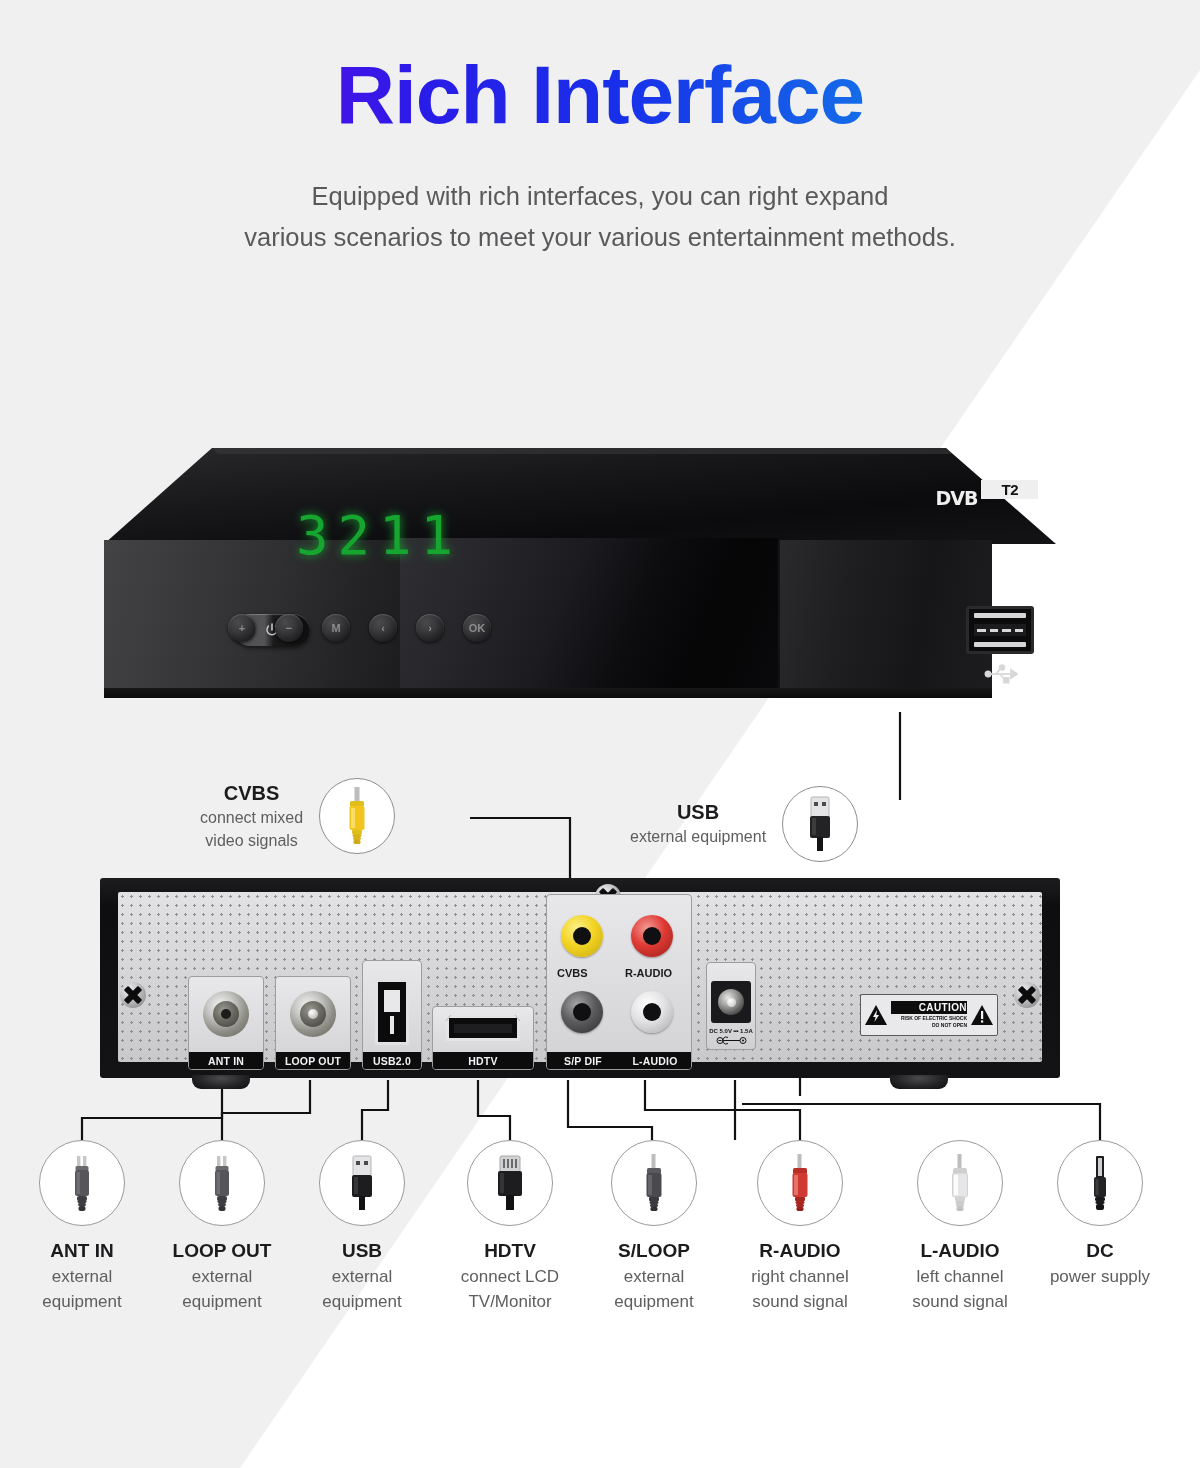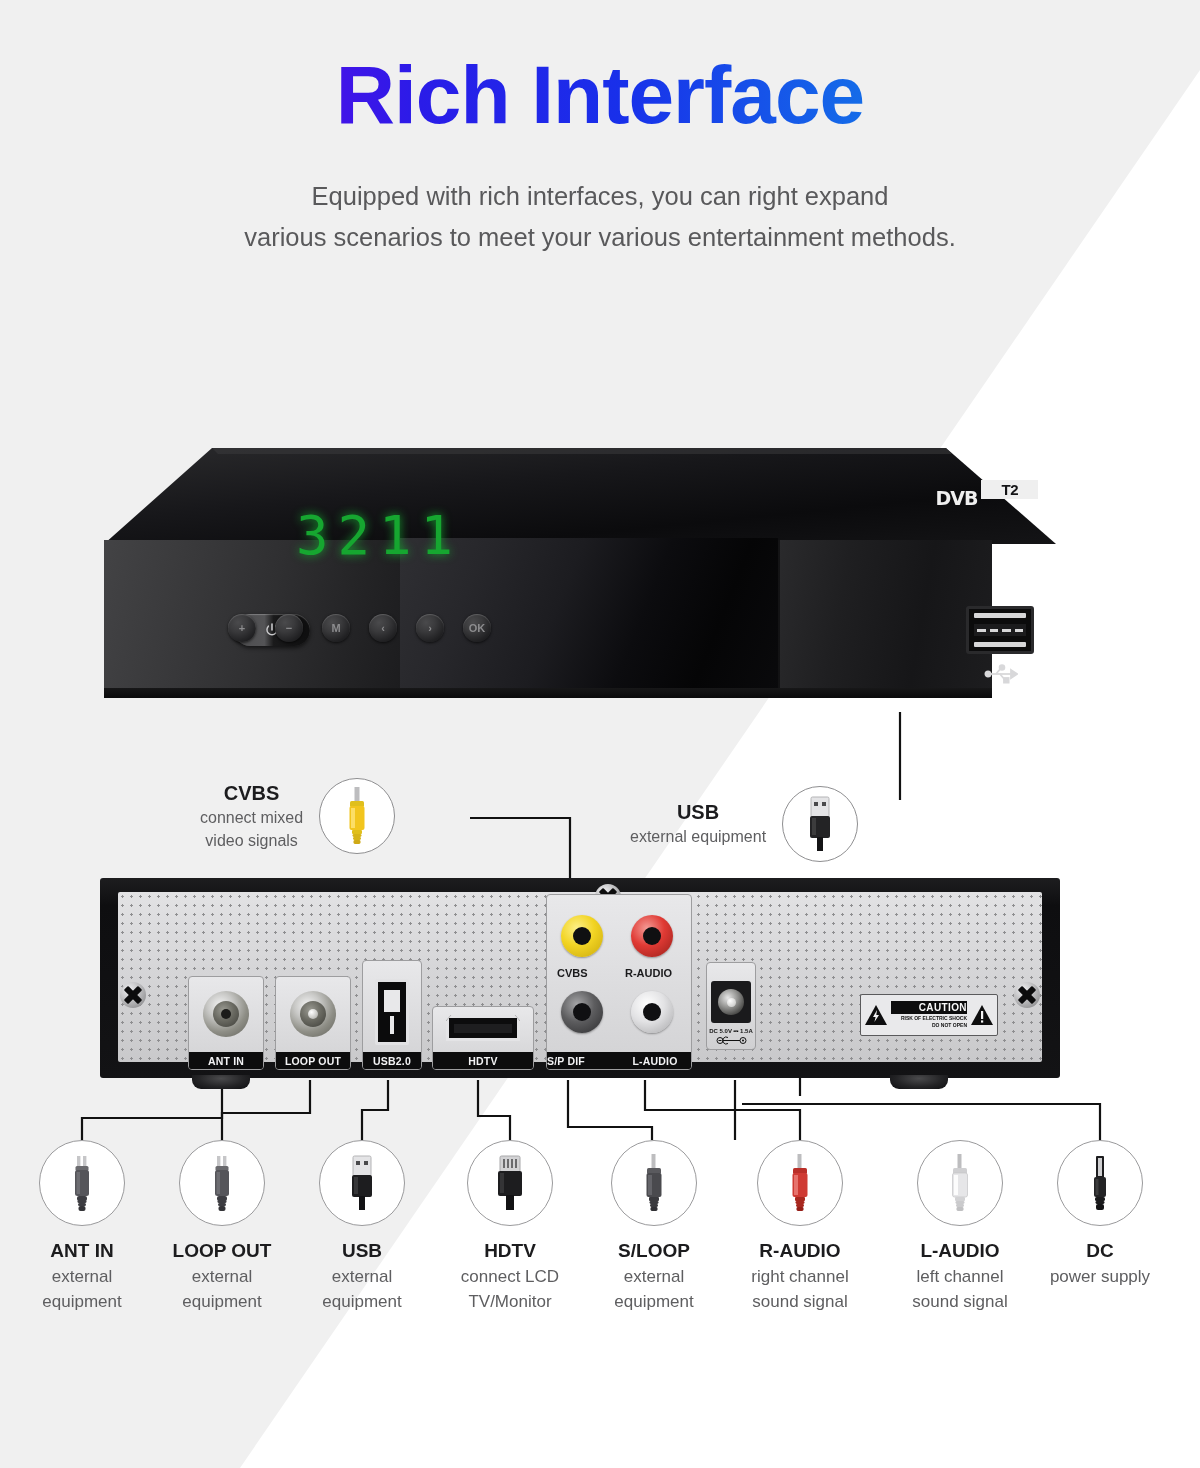--- a/index.html
+++ b/index.html
@@ -379,21 +379,21 @@
     <div class="rca-txt" style="left:78px; top:72px;">R-AUDIO</div>
 
     <div class="rca" style="left:14px; top:96px; background:radial-gradient(circle at 38% 32%, #a6a6a8 0%, #5d5d5f 45%, #2c2c2e 100%);">
       <div class="rca-hole"></div>
     </div>
     <div class="rca" style="left:84px; top:96px; background:radial-gradient(circle at 38% 32%, #ffffff 0%, #e2e2e4 45%, #a8a8aa 100%);">
       <div class="rca-hole"></div>
     </div>
 
     <div class="port-label" style="display:flex;">
-      <span style="flex:1;">S/P DIF</span>
+      <span style="flex:1;text-align:center;">S/P DIF</span>
       <span style="flex:1;text-align:center;">L-AUDIO</span>
     </div>
   </div>
 
   <div class="dc-box" style="left:606px; top:84px;">
     <div class="dc-jack">
       <div class="dc-ring">
           <div class="dc-dot"></div>
         </div>
     </div>

